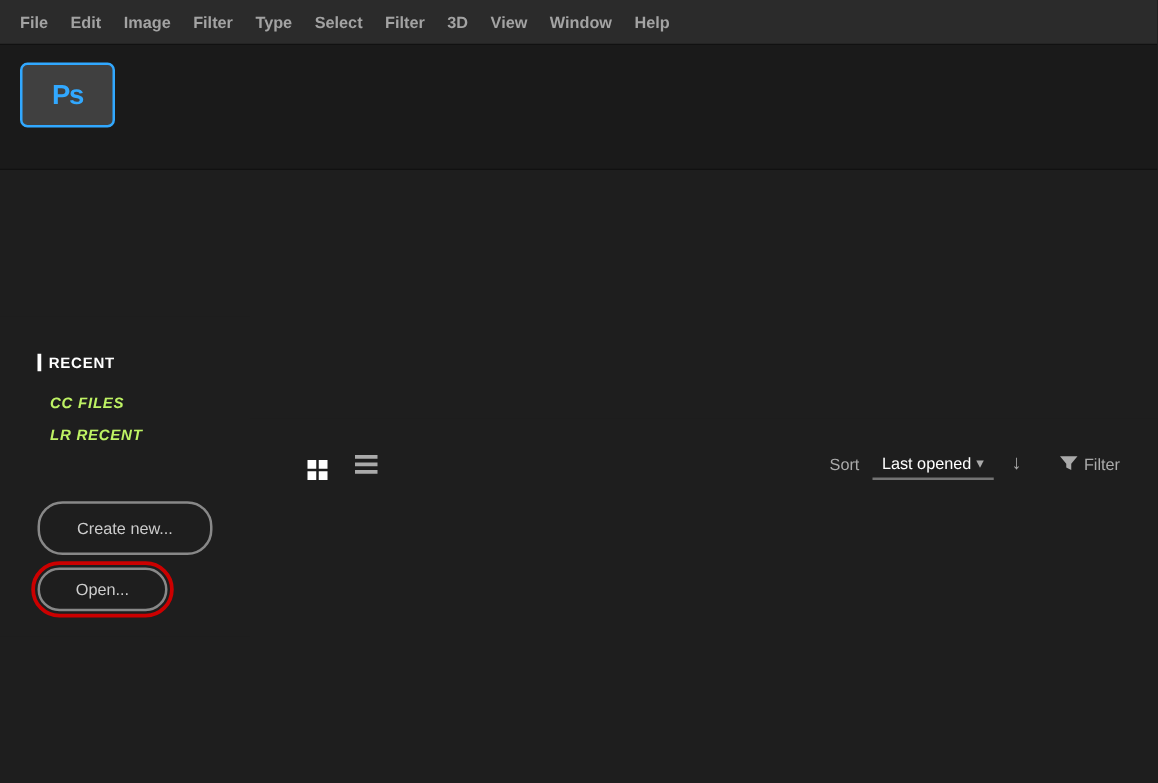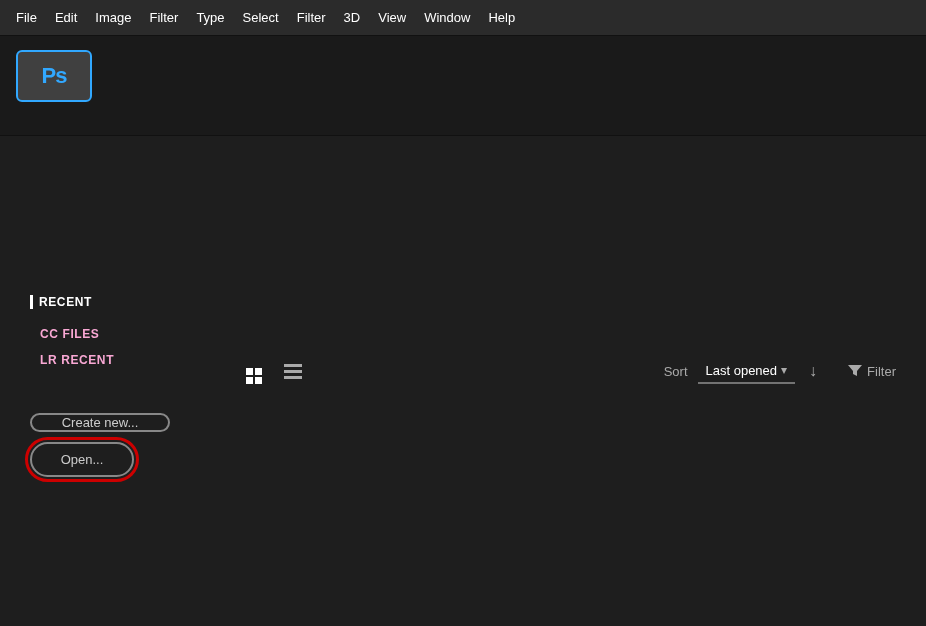--- a/index.html
+++ b/index.html
@@ -17,25 +17,26 @@
       width: 100%;
       height: 36px;
       background: #2b2b2b;
       display: flex;
       align-items: center;
       padding: 0 8px;
       gap: 2px;
       border-bottom: 1px solid #111;
     }
     .menu-item {
-      color: #ffffff;
+      color: #a3a3a3;
       font-size: 13px;
       padding: 4px 8px;
       cursor: pointer;
       border-radius: 2px;
+      font-weight: bold;
     }
 
     
     .titlebar {
       width: 100%;
       height: 100px;
       background: #1a1a1a;
       display: flex;
       align-items: flex-start;
       padding: 14px 16px;
@@ -77,40 +78,41 @@
       color: #ffffff;
       font-size: 12px;
       font-weight: 700;
       letter-spacing: 0.05em;
       margin-bottom: 12px;
       padding-left: 4px;
       border-left: 3px solid #fff;
       padding-left: 6px;
     }
     .sidebar-item {
-      color: #f9a8d4;
+      color: #bef264;
       font-size: 12px;
       font-weight: 600;
       letter-spacing: 0.05em;
       padding: 6px 0 6px 10px;
       cursor: pointer;
+      font-style: italic;
     }
 
     .sidebar-buttons {
       margin-top: 40px;
       display: flex;
       flex-direction: column;
       gap: 10px;
     }
     .btn-outline {
       background: transparent;
       border: 2px solid #888;
       color: #ccc;
       border-radius: 20px;
-      padding: 0 20px;
+      padding: 12px 20px;
       font-size: 13px;
       cursor: pointer;
       text-align: center;
       width: 140px;
     }
     .btn-open {
       background: transparent;
       border: 2px solid #888;
       color: #ccc;
       border-radius: 20px;

